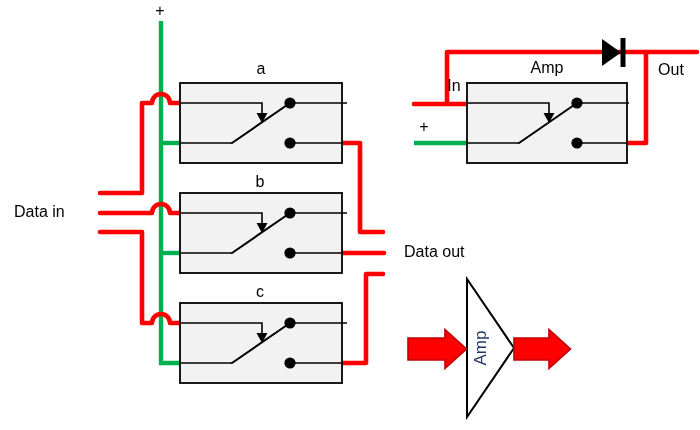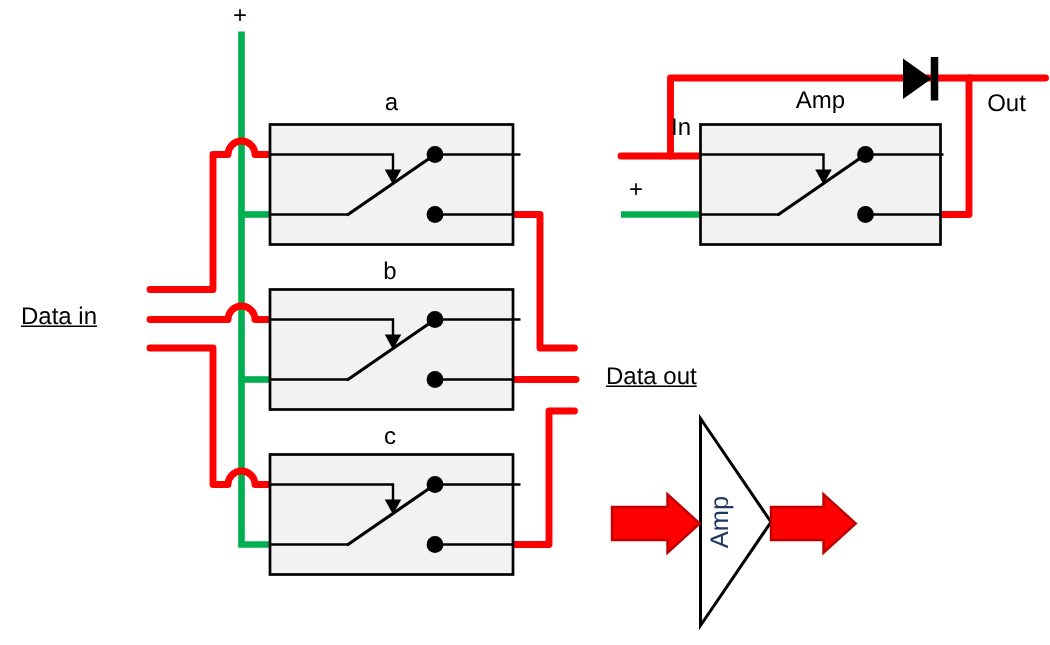--- a/index.html
+++ b/index.html
@@ -15,21 +15,21 @@
   .lever{stroke:#000;stroke-width:2.1;fill:none;stroke-linecap:round;}
   .dot{fill:#000;stroke:none;}
   .arrowhead{fill:#000;stroke:none;}
   .diode{fill:#000;stroke:none;}
   .amp-tri{fill:#ffffff;stroke:#000;stroke-width:2;stroke-linejoin:miter;}
   .flow-arrow{fill:#ff0000;stroke:#c00000;stroke-width:1.6;stroke-linejoin:miter;}
   .lbl{
     position:absolute;font-size:16px;line-height:1;white-space:nowrap;
     transform:translate(-50%,-50%);
   }
-  .lbl-left{transform:translate(0,-50%);text-decoration:underline;}
+  .lbl-left{transform:translate(0,-50%);}
   .lbl-amp-rot{
     font-size:17px;color:#1f3864;font-weight:500;
     transform:translate(-50%,-50%) rotate(-90deg);
   }
 </style>
 </head>
 <body>
 
 <div id="stage">
 

